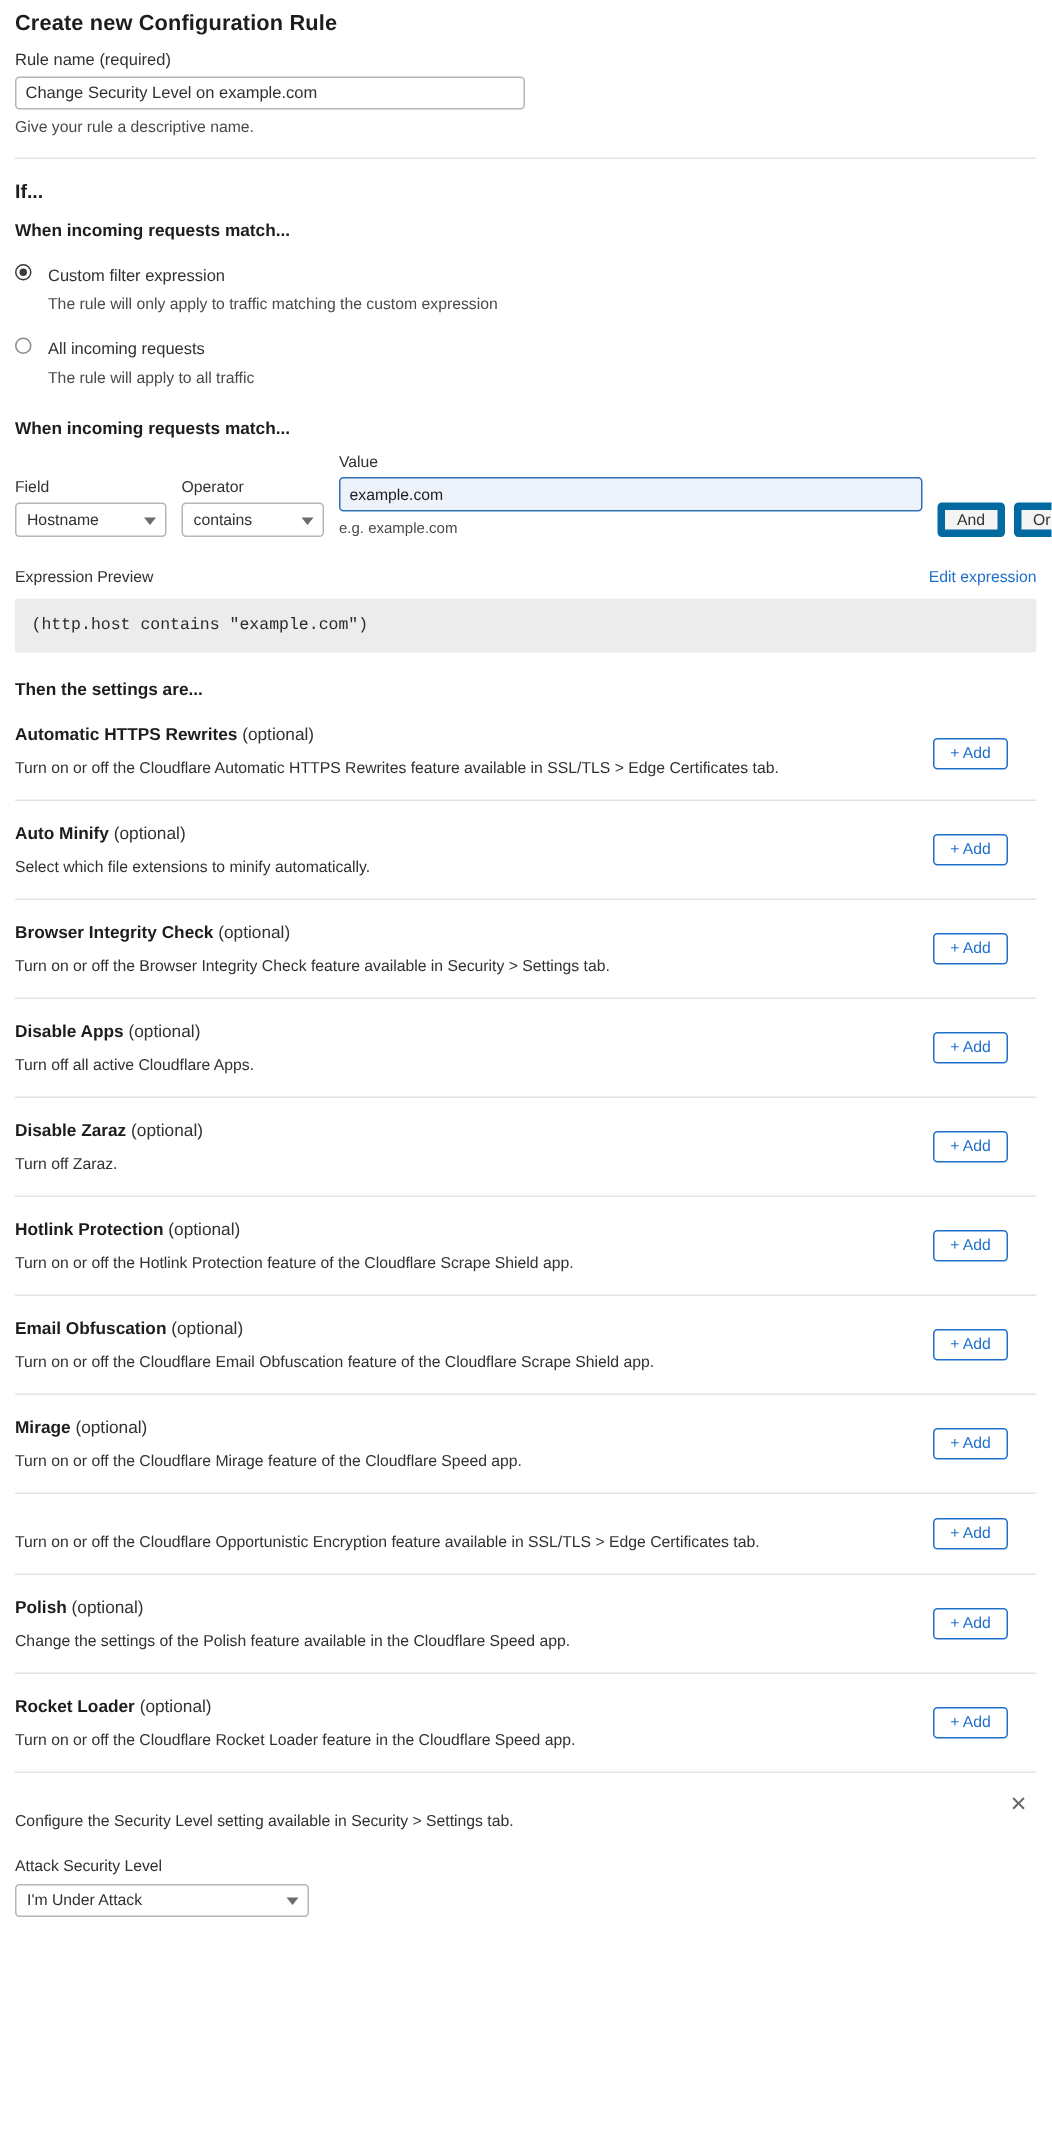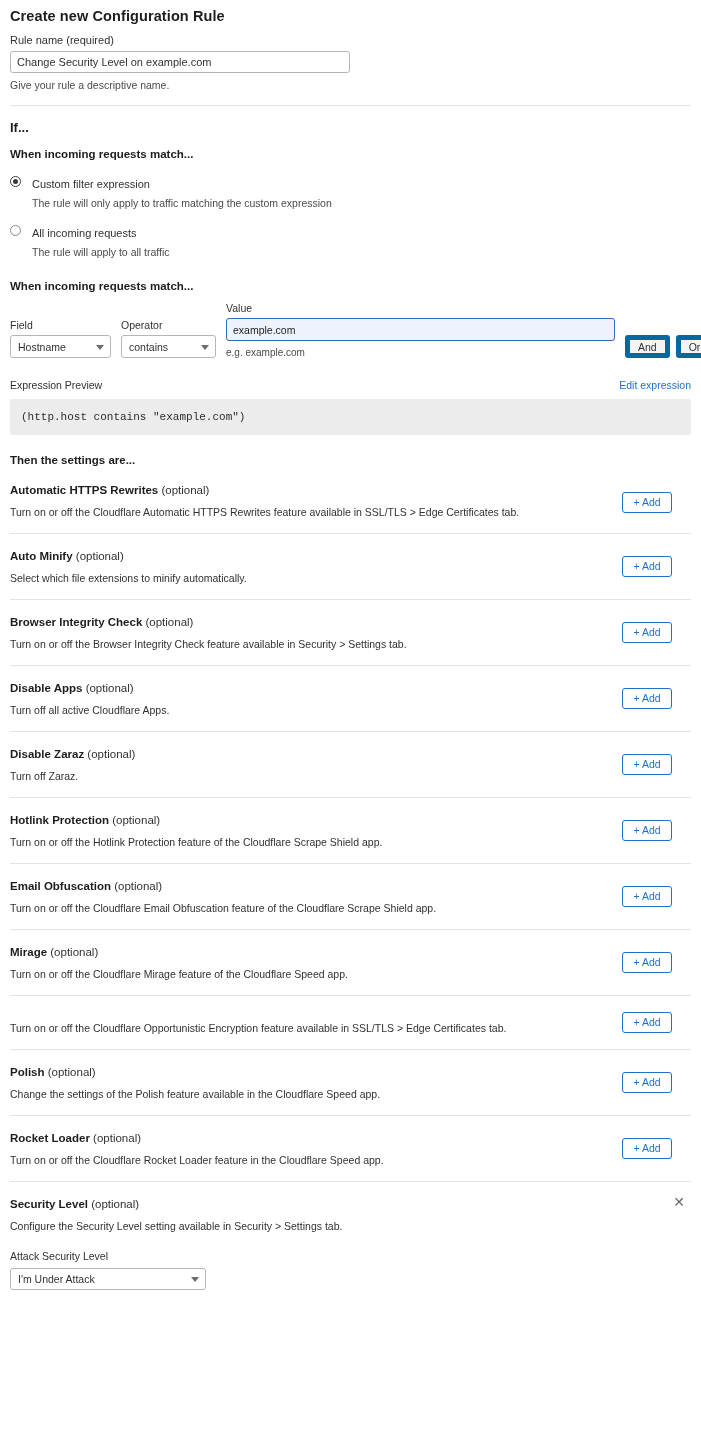--- a/index.html
+++ b/index.html
@@ -392,21 +392,20 @@
       <button class="add-btn">+ Add</button>
     </div>
 
     <div class="setting">
       <div class="setting-title"><span>Rocket Loader</span> <span class="opt">(optional)</span></div>
       <div class="setting-desc">Turn on or off the Cloudflare Rocket Loader feature in the Cloudflare Speed app.</div>
       <button class="add-btn">+ Add</button>
     </div>
 
     <div class="setting">
-      <div class="setting-title"><span>Security Level</span> <span class="opt">(optional)</span></div>
       <div class="setting-desc">Configure the Security Level setting available in Security &gt; Settings tab.</div>
       <div class="close-x">✕</div>
       <div class="sub-label">Attack Security Level</div>
       <div class="select-box sel-security">
         <span>I'm Under Attack</span>
         <span class="caret"></span>
       </div>
     </div>
 
   </div>

